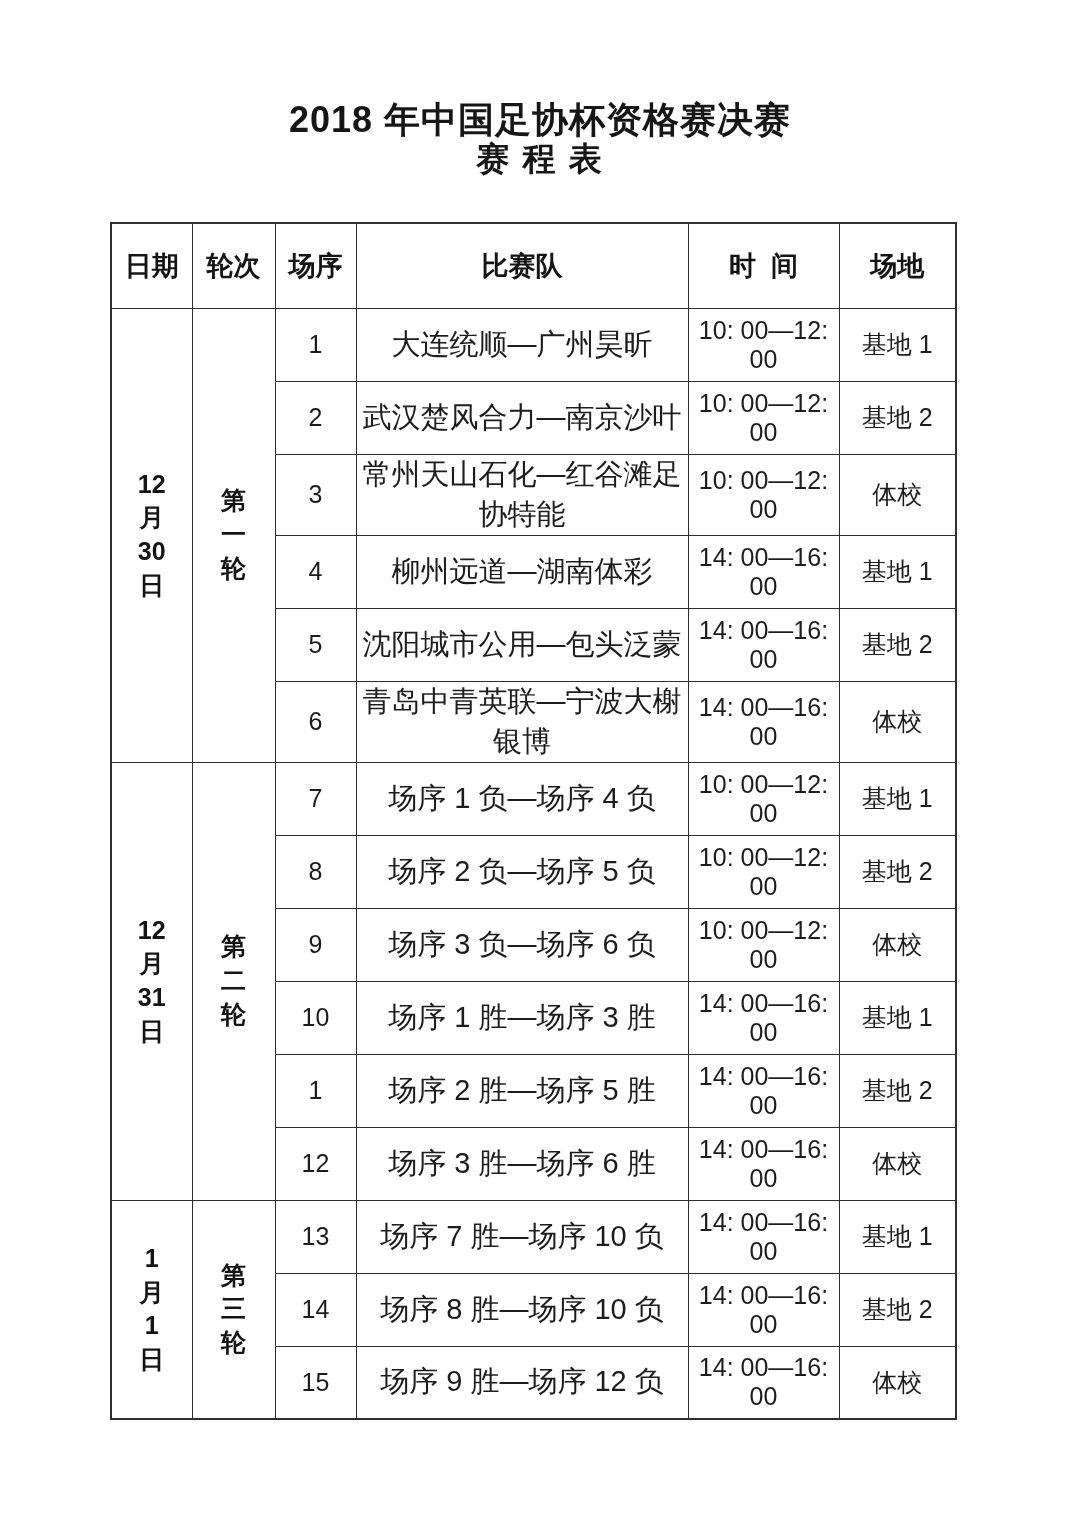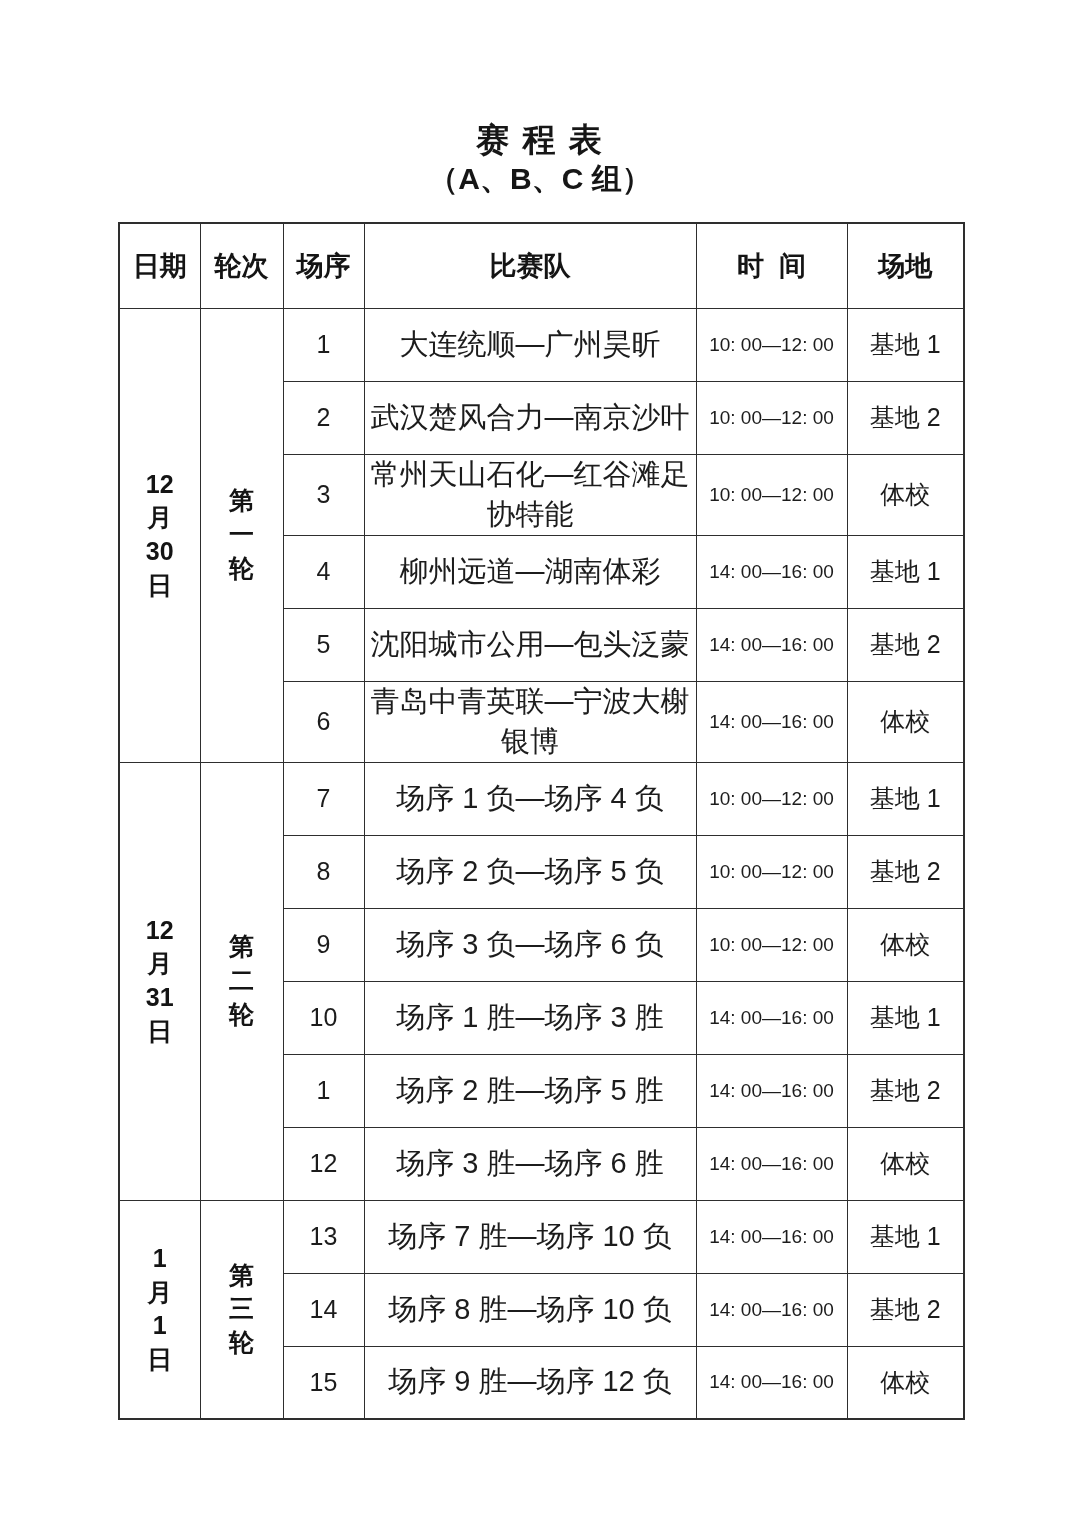--- a/index.html
+++ b/index.html
@@ -14,25 +14,25 @@
   .title-block {
     position: absolute;
     top: 100px;
     left: 0;
     width: 1080px;
     text-align: center;
     font-weight: bold;
     color: #161616;
   }
   .title-line1 { font-size: 36px; line-height: 1.1; letter-spacing: 1px; }
-  .title-line2 { font-size: 33px; line-height: 1.15; letter-spacing: 2px; margin-top: 21px; }
+  .title-line2 { font-size: 33px; line-height: 1.15; letter-spacing: 2px; margin-top: 0; }
   .title-line3 { font-size: 30px; line-height: 1.1; margin-top: 3px; }
   table.schedule {
     position: absolute;
-    left: 118px;
+    left: 110px;
     top: 222px;
     width: 845px;
     border-collapse: collapse;
     table-layout: fixed;
     border: 2px solid #2e2e2e;
   }
   table.schedule td, table.schedule th {
     border: 1px solid #2e2e2e;
     text-align: center;
     vertical-align: middle;
@@ -44,31 +44,31 @@
   tr.match-row { height: 73px; }
   th.hcell { font-size: 27px; font-weight: bold; color: #141414; }
   td.date-cell, td.round-cell {
     font-size: 25px;
     font-weight: bold;
     line-height: 1.35;
     color: #141414;
   }
   td.order-cell { font-size: 25px; font-weight: normal; }
   td.teams-cell { font-size: 29px; font-weight: normal; }
-  td.time-cell { font-size: 19px; font-weight: normal; }
+  td.time-cell { font-size: 25px; font-weight: normal; }
   td.venue-cell { font-size: 25px; font-weight: normal; }
 </style>
 </head>
 <body>
 
 <div class="page">
 
   <div class="title-block">
+    <div class="title-line1">2018 年中国足协杯资格赛决赛</div>
     <div class="title-line2">赛 程 表</div>
-    <div class="title-line3">（A、B、C 组）</div>
   </div>
 
   <table class="schedule">
     <colgroup>
       <col style="width:81px">
       <col style="width:83px">
       <col style="width:81px">
       <col style="width:332px">
       <col style="width:151px">
       <col style="width:117px">

